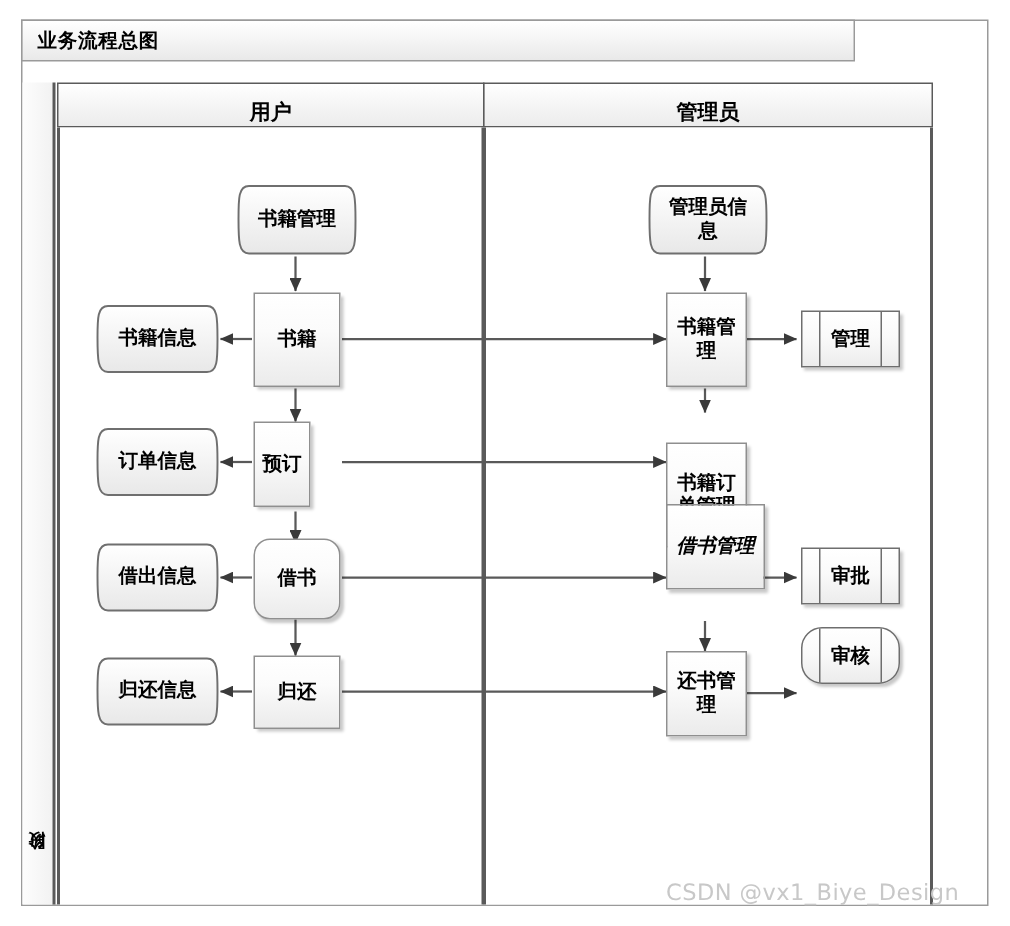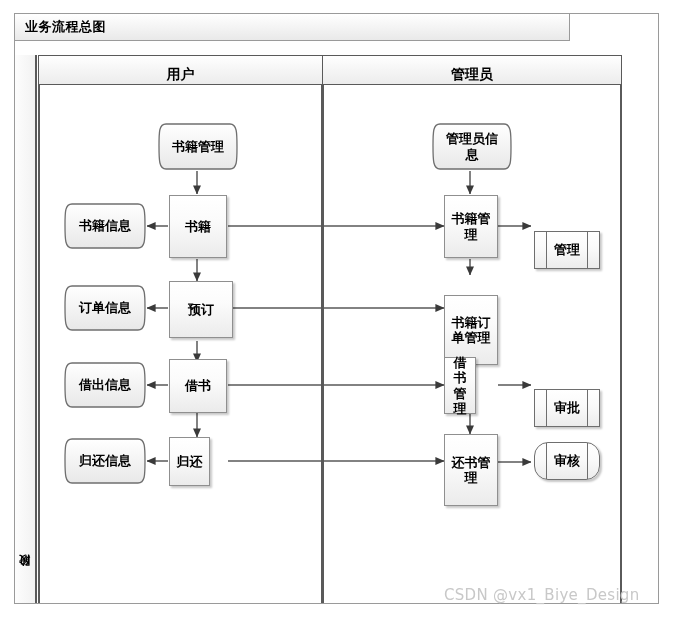--- a/index.html
+++ b/index.html
@@ -76,21 +76,21 @@
   }
   .node span{display:block;padding:0 3px;}
 
   
   .subproc{
     position:absolute;box-sizing:border-box;
     border:1px solid #6e6e6e;
     background:linear-gradient(to bottom,#ffffff 0%,#fafafa 45%,#ececec 100%);
     box-shadow:2px 2px 2px rgba(0,0,0,.22);
     display:flex;align-items:center;justify-content:center;
-    font-size:13px;font-weight:bold;color:#000;margin-top:24px;
+    font-size:13px;font-weight:bold;color:#000;
   }
   .subproc:before,.subproc:after{
     content:"";position:absolute;top:0;bottom:0;width:1px;background:#6e6e6e;
   }
   .subproc:before{left:11px;}
   .subproc:after{right:11px;}
 
   
   .doc{position:absolute;}
   .doc svg{position:absolute;left:0;top:0;overflow:visible;}
@@ -221,40 +221,40 @@
 <div class="doc" style="left:63px;top:437px;width:84px;height:48px;">
   <svg width="84" height="48" viewBox="0 0 84 48">
     <path d="M9,2 C2,2 2,10 2,23 C2,37 2,46 9,46 L75,46 C82,46 82,38 82,24 C82,10 82,2 75,2 Z" fill="url(#dg1)" stroke="#6f6f6f" stroke-width="1.3"></path>
   </svg>
   <div class="doc-text">归还信息</div>
 </div>
 
 <div class="node" style="left:169px;top:195px;width:58px;height:63px;">
   <span>书籍</span>
 </div>
-<div class="node" style="left:169px;top:281px;width:64px;height:57px;">
+<div class="node" style="left:169px;top:281px;width:38px;height:57px;">
   <span>预订</span>
 </div>
-<div class="node" style="left:169px;top:359px;width:58px;height:54px;">
+<div class="node" style="left:169px;top:359px;width:58px;height:54px;border-radius:11px;">
   <span>借书</span>
 </div>
-<div class="node" style="left:169px;top:437px;width:41px;height:49px;">
+<div class="node" style="left:169px;top:437px;width:58px;height:49px;">
   <span>归还</span>
 </div>
 
 <div class="node" style="left:444px;top:195px;width:54px;height:63px;">
   <span>书籍管理</span>
 </div>
 <div class="node" style="left:444px;top:275px;width:54px;height:70px;margin-top:20px;">
   <span>书籍订单管理</span>
 </div>
-<div class="node" style="left:444px;top:357px;width:32px;height:57px;">
+<div class="node" style="left:444px;top:336px;width:66px;height:57px;font-style:italic;">
   <span>借书管理</span>
 </div>
-<div class="node" style="left:444px;top:434px;width:54px;height:72px;">
+<div class="node" style="left:444px;top:434px;width:54px;height:57px;">
   <span>还书管理</span>
 </div>
 
 <div class="subproc" style="left:534px;top:207px;width:66px;height:38px;">
   <span>管理</span>
 </div>
 <div class="subproc" style="left:534px;top:365px;width:66px;height:38px;">
   <span>审批</span>
 </div>
 <div class="subproc" style="left:534px;top:418px;width:66px;height:38px;border-radius:14px;">

